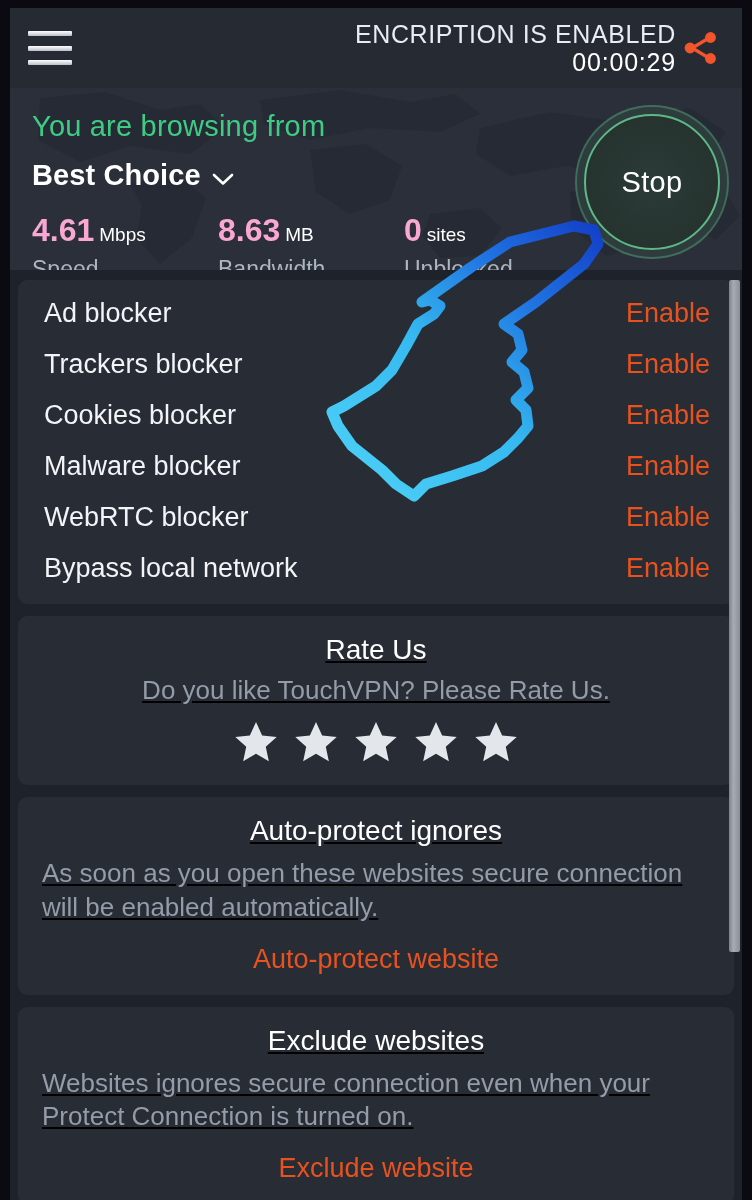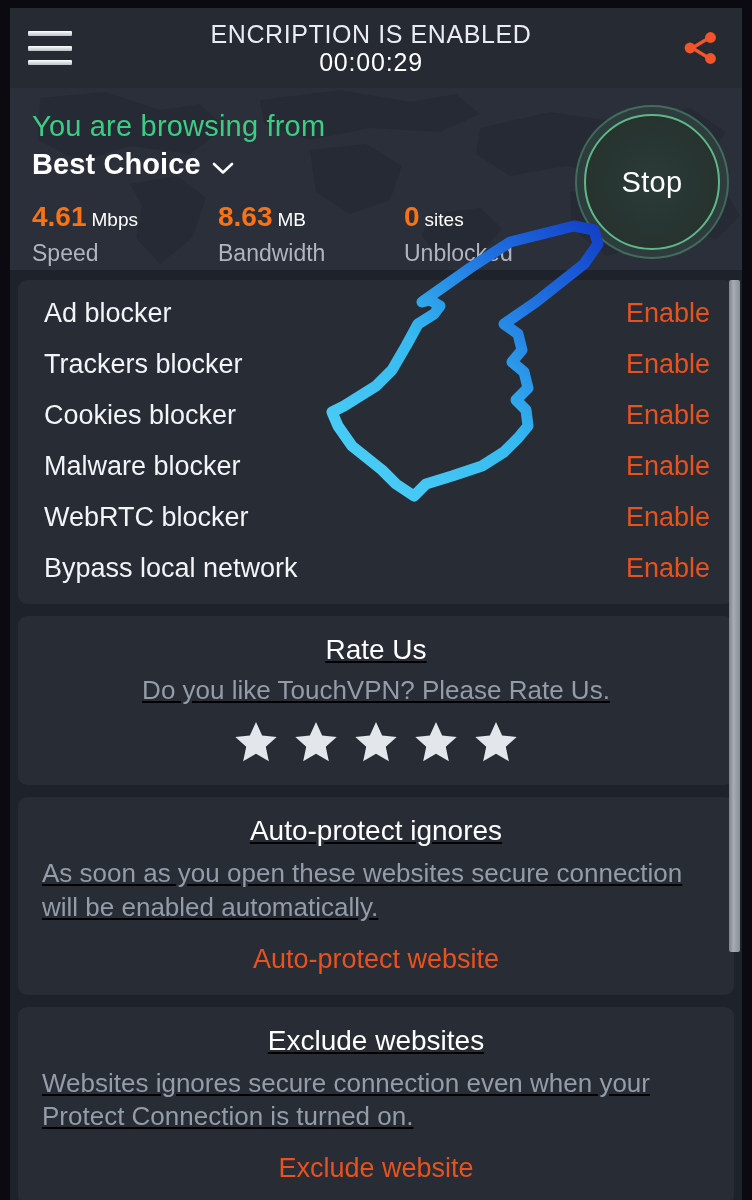--- a/index.html
+++ b/index.html
@@ -38,21 +38,21 @@
     cursor:pointer;
     flex:0 0 auto;
   }
   .hamburger i {
     display:block; height:5px; width:100%;
     background:linear-gradient(#ffffff,#b9bfc9);
     border-radius:1px;
   }
   .title-wrap {
     flex:1 1 auto;
-    text-align:center;
+    text-align:right;
     line-height:1.12;
     margin-left:-6px;
   }
   .enc-title {
     color:#e9edf2;
     font-size:25px;
     letter-spacing:0.6px;
     font-weight:400;
   }
   .enc-timer {
@@ -82,21 +82,21 @@
   }
   .status-inner { position:relative; z-index:2; }
   .browsing-from {
     color:#3ecc84;
     font-size:29px;
     font-weight:400;
     letter-spacing:.2px;
   }
   .choice-row {
     display:flex; align-items:center; gap:11px;
-    margin-top:5px;
+    margin-top:16px;
     cursor:pointer;
     width:max-content;
   }
   .choice-name {
     color:#ffffff;
     font-size:29px;
     font-weight:700;
     letter-spacing:.1px;
   }
   .chevron {
@@ -104,22 +104,22 @@
     margin-top:6px;
   }
   .stats {
     display:flex;
     margin-top:20px;
   }
   .stat { width:186px; }
   .stat:nth-child(3){ width:auto; }
   .stat-top { white-space:nowrap; }
   .stat-val {
-    color:#f97316;
-    font-size:28px;
+    color:#f9a8d4;
+    font-size:32px;
     font-weight:700;
   }
   .stat-unit {
     color:#ffffff;
     font-size:19px;
     font-weight:400;
     margin-left:5px;
   }
   .stat-label {
     color:#aeb5bf;

